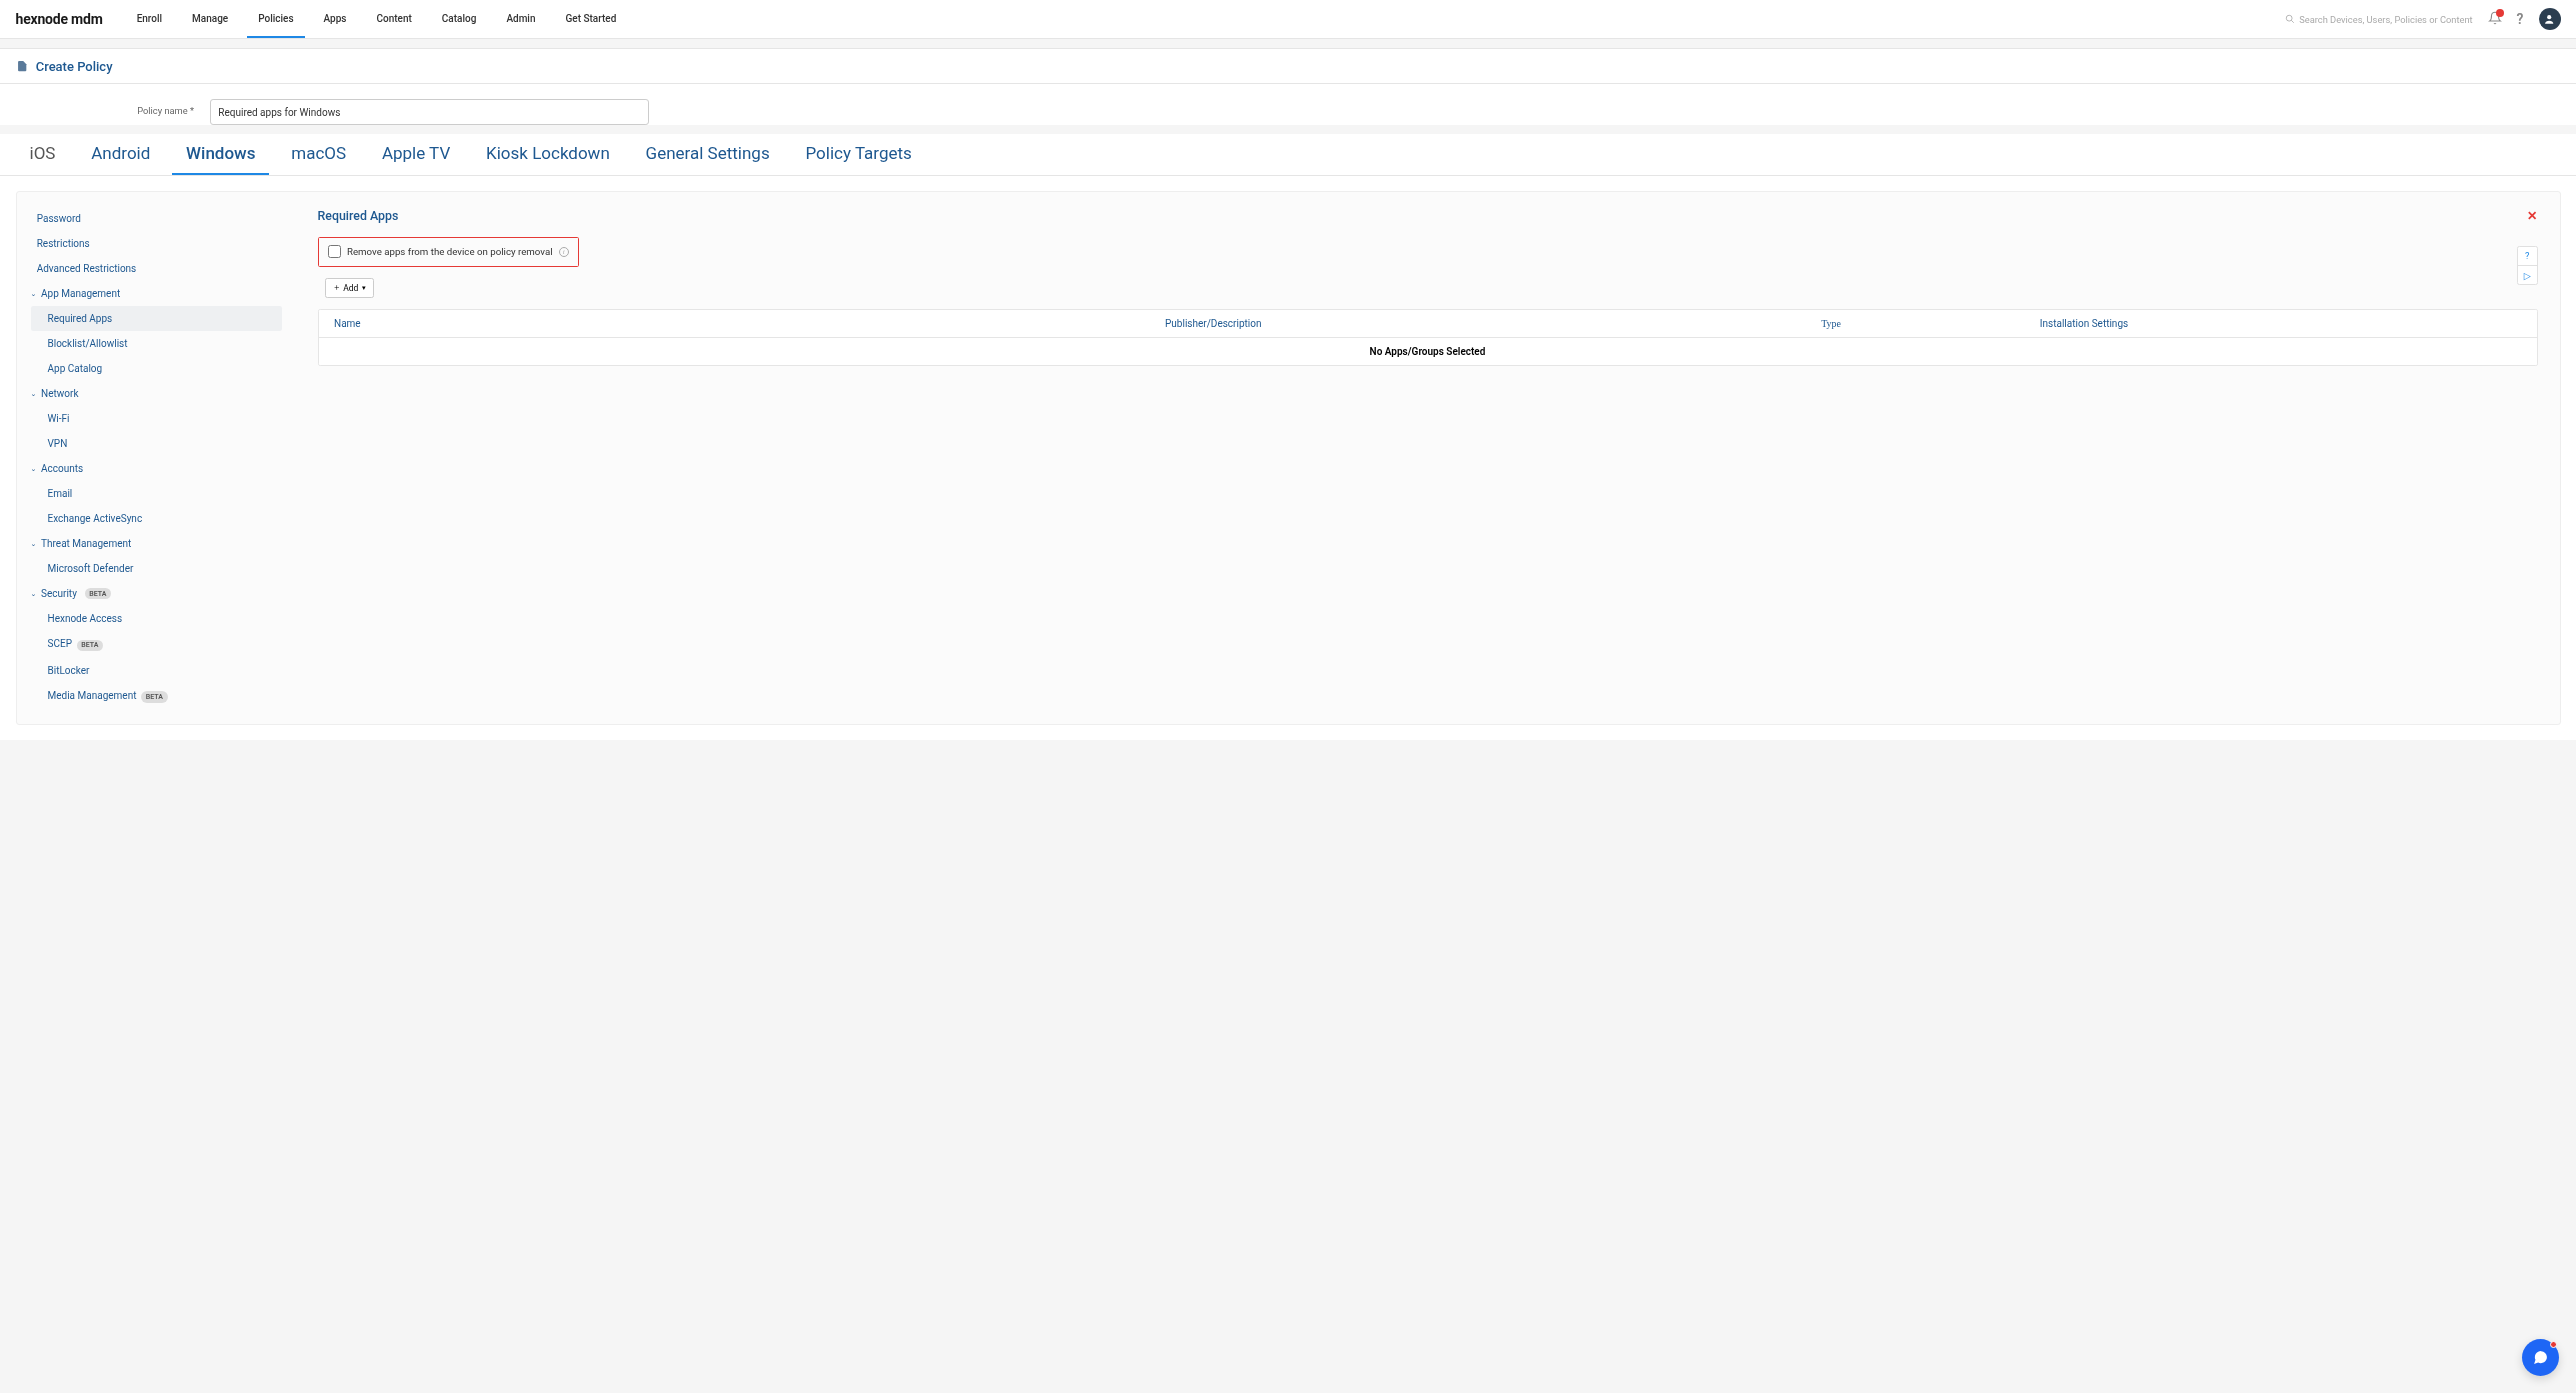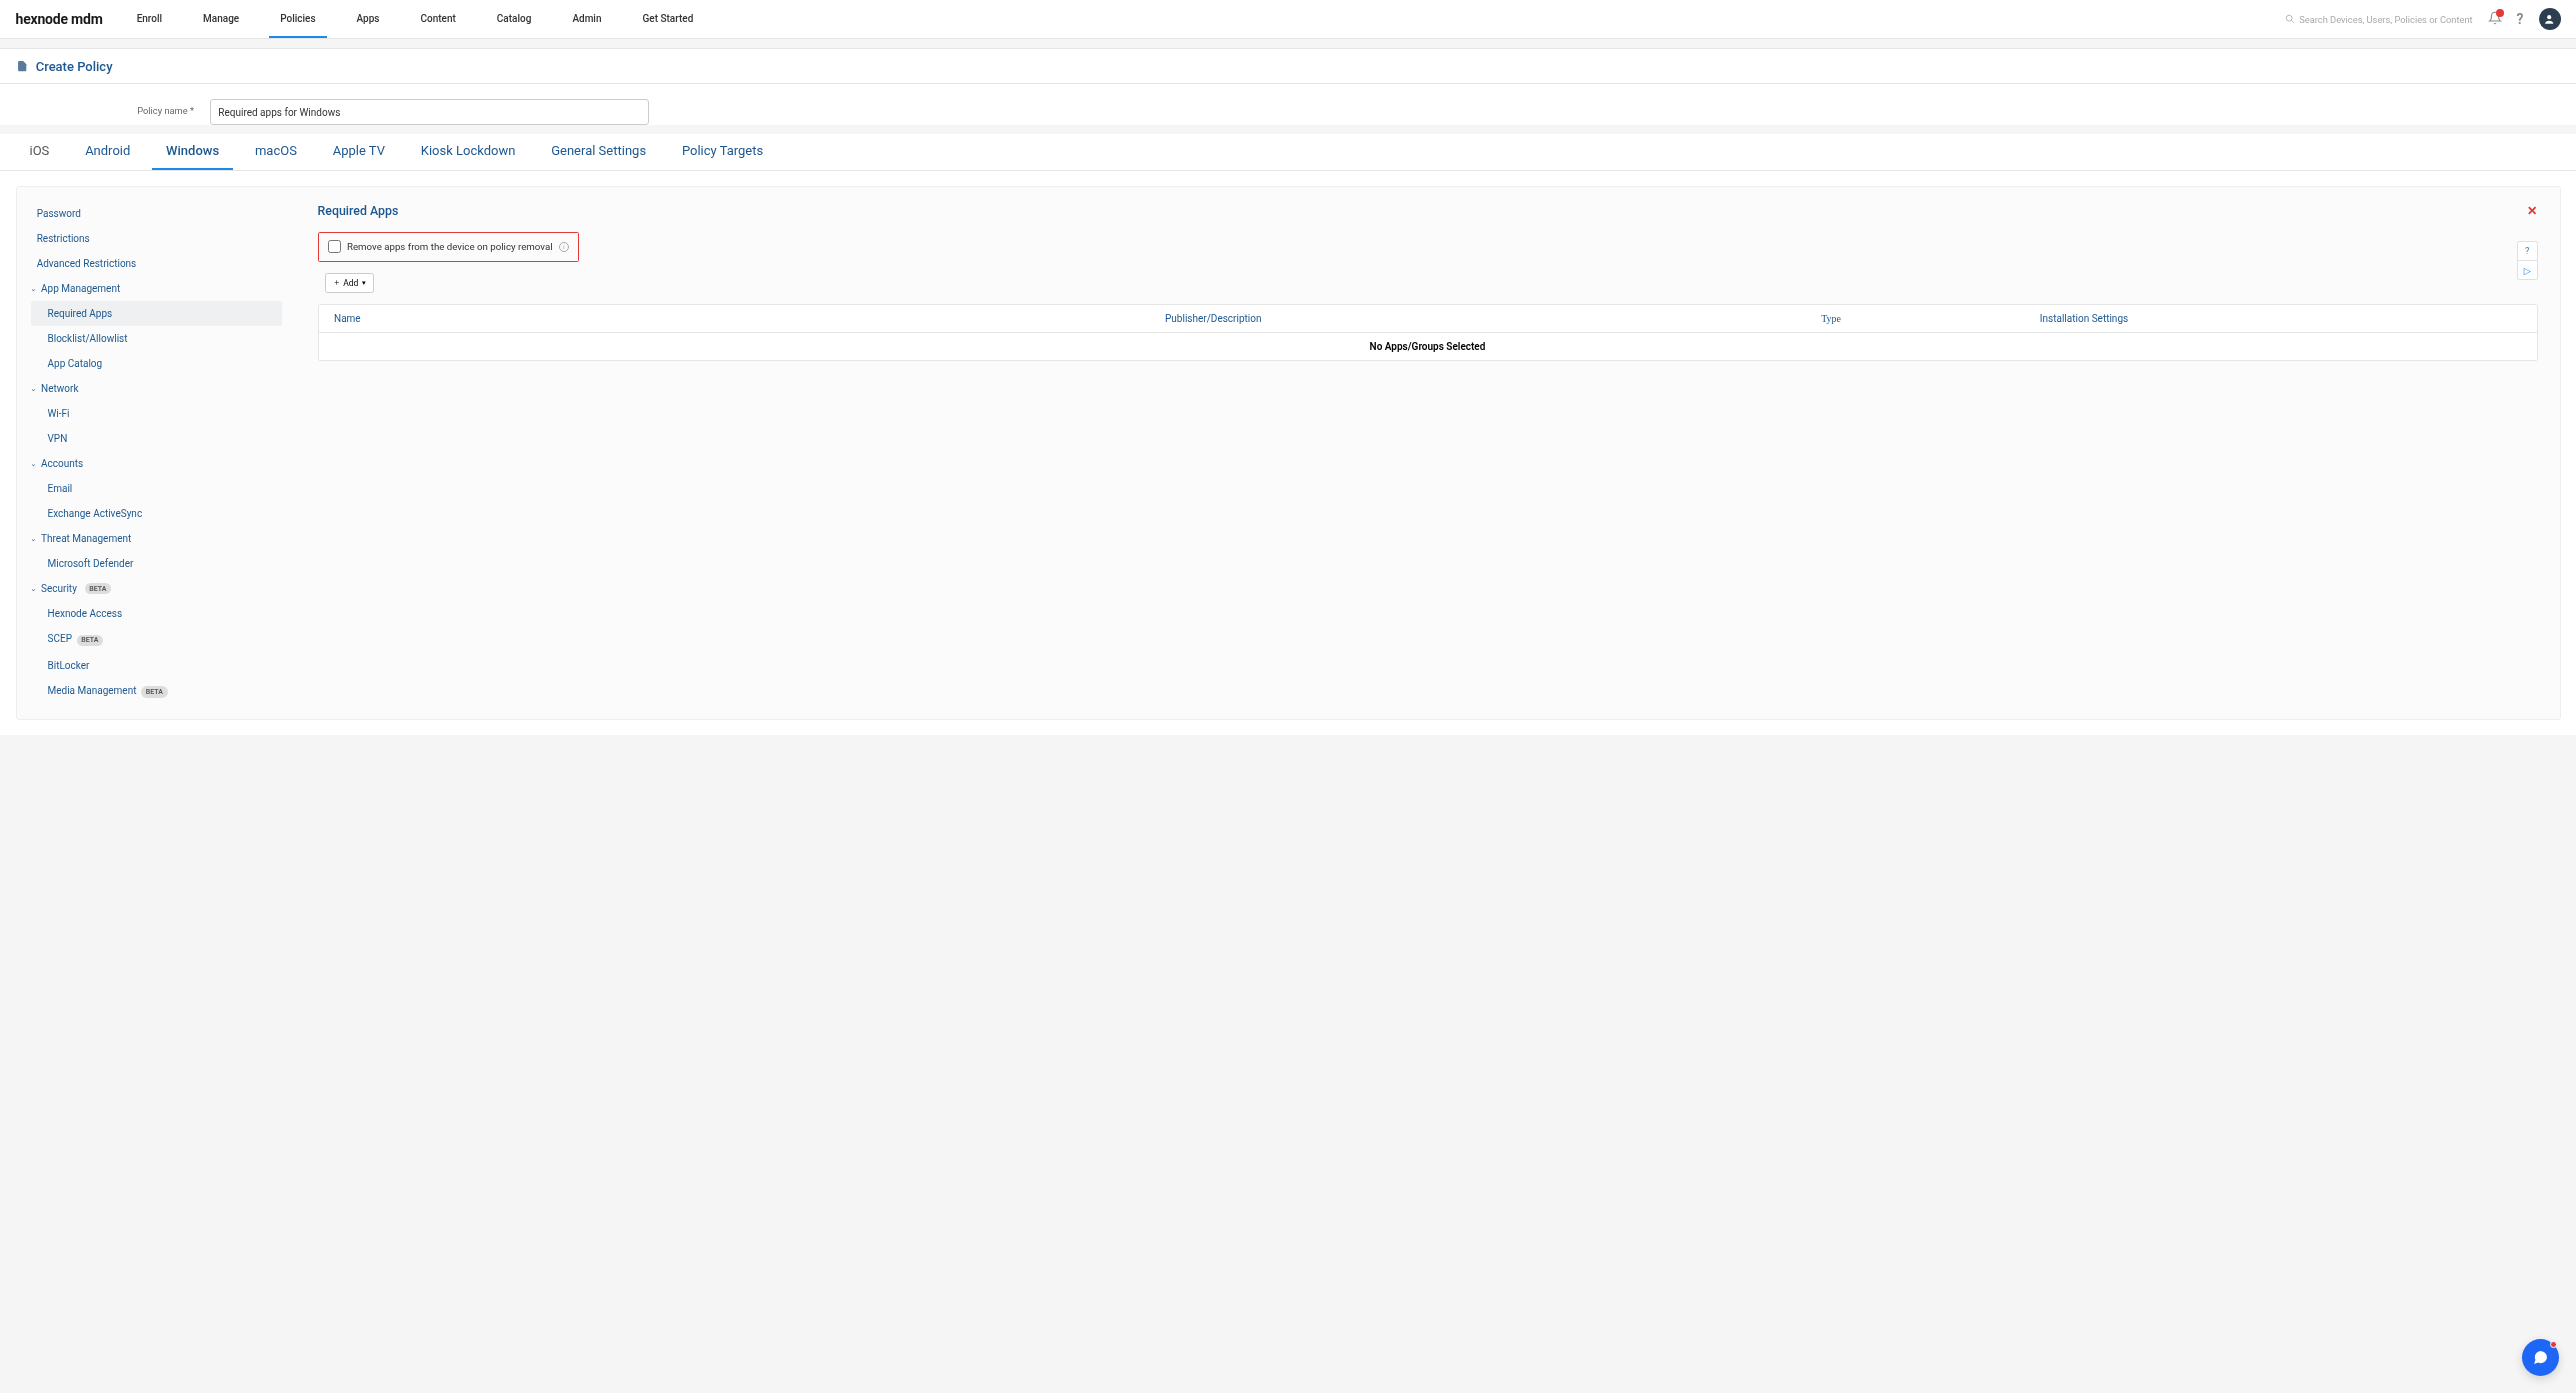--- a/index.html
+++ b/index.html
@@ -24,21 +24,21 @@
     }
     .brand {
       font-size: 14px;
       font-weight: 700;
       color: #1a1a1a;
       margin-right: 23px;
       letter-spacing: -0.2px;
     }
     .nav-tabs {
       display: flex;
-      gap: 19px;
+      gap: 8px;
       height: 100%;
       flex: 1;
     }
     .nav-tab {
       padding: 0 11px;
       height: 100%;
       display: flex;
       align-items: center;
       color: #333;
       cursor: pointer;
@@ -137,21 +137,21 @@
     .platform-tabs {
       background: #fff;
       display: flex;
       padding: 0 15.5px;
       border-bottom: 0.8px solid #e5e5e5;
     }
     .platform-tab {
       padding: 9.3px 14px;
       color: #1e5890;
       cursor: pointer;
-      font-size: 13px;
+      font-size: 17px;
       border-bottom: 2.3px solid transparent;
       margin-right: 7.8px;
     }
     .platform-tab.plain {
       color: #555;
     }
     .platform-tab.active {
       border-bottom-color: #1e88e5;
       font-weight: 500;
     }

